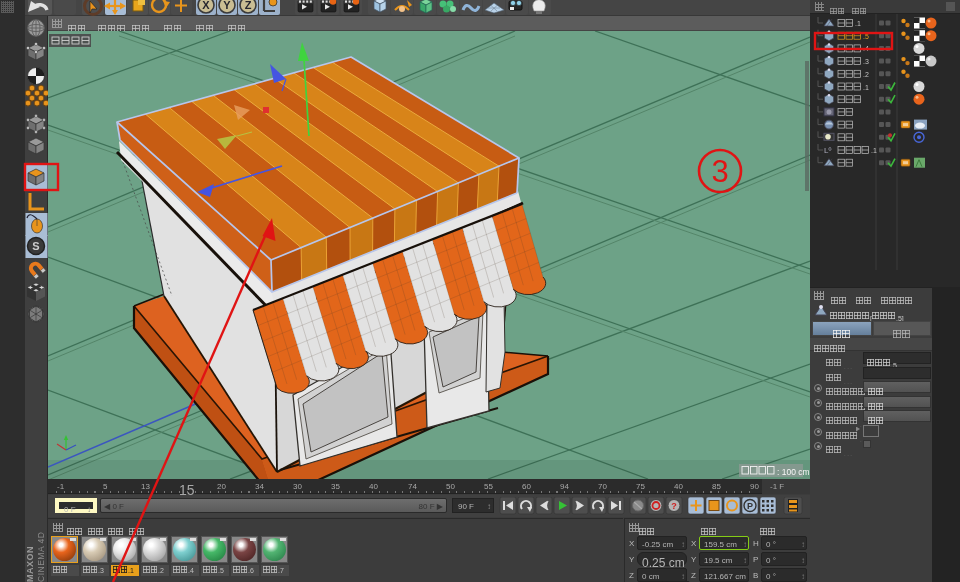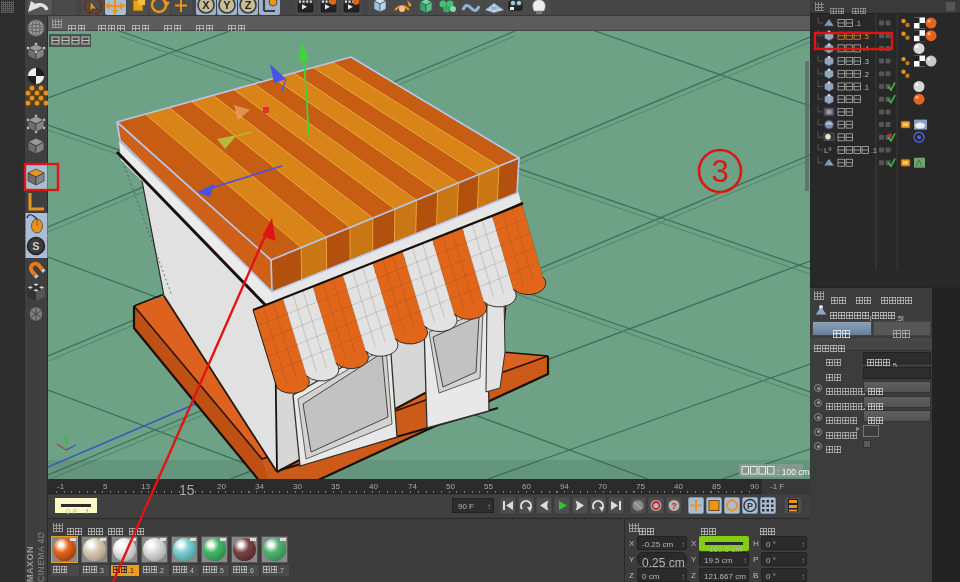--- a/index.html
+++ b/index.html
@@ -403,21 +403,25 @@
 <div class="t" style="left:474px;top:3px;color:#a8a8a8;font-size:8px">60</div>
 <div class="t" style="left:512px;top:3px;color:#a8a8a8;font-size:8px">94</div>
 <div class="t" style="left:550px;top:3px;color:#a8a8a8;font-size:8px">70</div>
 <div class="t" style="left:588px;top:3px;color:#a8a8a8;font-size:8px">75</div>
 <div class="t" style="left:626px;top:3px;color:#a8a8a8;font-size:8px">40</div>
 <div class="t" style="left:664px;top:3px;color:#a8a8a8;font-size:8px">85</div>
 <div class="t" style="left:702px;top:3px;color:#a8a8a8;font-size:8px">90</div>
 <div class="abs" style="left:714px;top:0;width:48px;height:15px;background:#383838;color:#a8a8a8;font-size:8px;padding:3px 0 0 8px">-1 F</div>
 <div class="abs" style="left:8px;top:12px;width:700px;height:2px;background:repeating-linear-gradient(90deg,#777 0 1px,transparent 1px 7.7px)"></div>
 <div class="abs" style="left:0;top:16px;width:762px;height:22px;background:#404040">
-<div class="abs" style="left:7px;top:3px;width:42px;height:15px;background:#2d2d2d;border:6px solid #fef9c3;color:#b5b5b5;font-size:8px;padding:3px 0 0 5px">0 F <span style="float:right;margin-right:2px;color:#888">↕</span></div>
+<div class="abs" style="left:7px;top:3px;width:42px;height:15px;background:#2d2d2d;border:4px solid #fef9c3;color:#b5b5b5;font-size:8px;padding:3px 0 0 5px">0 F <span style="float:right;margin-right:2px;color:#888">↕</span></div>
+<div class="abs" style="left:52px;top:3px;width:347px;height:15px;background:linear-gradient(#6e6e6e,#5a5a5a);border:1px solid #2a2a2a;border-radius:2px">
+          <span style="position:absolute;left:3px;top:3px;font-size:8px;color:#333">◀ 0 F</span>
+          <span style="position:absolute;right:3px;top:3px;font-size:8px;color:#333">80 F ▶</span>
+        </div>
 <div class="abs" style="left:404px;top:3px;width:42px;height:15px;background:#2d2d2d;border:1px solid #222;color:#b5b5b5;font-size:8px;padding:3px 0 0 5px">90 F <span style="float:right;margin-right:2px;color:#888">↕</span></div>
 <svg class="abs" style="left:450px;top:2px" width="312" height="18" viewBox="0 0 312 18">
 <rect x="2" y="0" width="16" height="17" rx="2" fill="#4e4e4e" stroke="#333" stroke-width="0.6"></rect>
           <rect x="5" y="4" width="2" height="9" fill="#ddd"></rect>
           <polygon points="15,4 8,8.5 15,13" fill="#ddd"></polygon>
           <rect x="20" y="0" width="16" height="17" rx="2" fill="#4e4e4e" stroke="#333" stroke-width="0.6"></rect>
           <path d="M24 12 A5 5 0 1 1 32 12" stroke="#ddd" stroke-width="2" fill="none"></path>
           <polygon points="34,10 29,10 32,15" fill="#ddd"></polygon>
           <rect x="38" y="0" width="16" height="17" rx="2" fill="#4e4e4e" stroke="#333" stroke-width="0.6"></rect>
           <polygon points="49,4 42,8.5 49,13" fill="#ddd"></polygon>
@@ -519,21 +523,21 @@
 <div class="abs" style="left:213px;top:46px;width:28px;height:11px;background:#4a4a4a;font-size:7px;color:#c0c0c0;padding-top:1.5px;padding-left:2px"><i class="zh" style="width:6.5px;height:6.5px;margin-right:1px;box-shadow:inset 0 0 0 0.7px #c0c0c0;background:linear-gradient(#c0c0c0,#c0c0c0) 0 3.0px/6.5px 0.8px no-repeat,linear-gradient(#c0c0c0,#c0c0c0) 3.0px 0/0.8px 6.5px no-repeat"></i><i class="zh" style="width:6.5px;height:6.5px;margin-right:1px;box-shadow:inset 0 0 0 0.7px #c0c0c0;background:linear-gradient(#c0c0c0,#c0c0c0) 0 3.0px/6.5px 0.8px no-repeat,linear-gradient(#c0c0c0,#c0c0c0) 3.0px 0/0.8px 6.5px no-repeat"></i><span style="font-size:7px">.7</span></div>
 </div>
 <div class="abs" style="left:576px;top:39px;width:186px;height:64px;background:#3c3c3c;border-top:1px solid #2a2a2a;border-left:1px solid #2a2a2a">
 <div class="abs" style="left:4px;top:4px;width:10px;height:9px;background:repeating-linear-gradient(0deg,#999 0 1px,transparent 1px 3px),repeating-linear-gradient(90deg,#999 0 1px,transparent 1px 3px)"></div>
 <div class="abs" style="left:14px;top:4px"><i class="zh" style="width:7px;height:7px;margin-right:1px;box-shadow:inset 0 0 0 0.7px #c0c0c0;background:linear-gradient(#c0c0c0,#c0c0c0) 0 3px/7px 0.8px no-repeat,linear-gradient(#c0c0c0,#c0c0c0) 3px 0/0.8px 7px no-repeat"></i><i class="zh" style="width:7px;height:7px;margin-right:1px;box-shadow:inset 0 0 0 0.7px #c0c0c0;background:linear-gradient(#c0c0c0,#c0c0c0) 0 3px/7px 0.8px no-repeat,linear-gradient(#c0c0c0,#c0c0c0) 3px 0/0.8px 7px no-repeat"></i></div>
 <div class="abs" style="left:76px;top:4px"><i class="zh" style="width:7px;height:7px;margin-right:1px;box-shadow:inset 0 0 0 0.7px #c0c0c0;background:linear-gradient(#c0c0c0,#c0c0c0) 0 3px/7px 0.8px no-repeat,linear-gradient(#c0c0c0,#c0c0c0) 3px 0/0.8px 7px no-repeat"></i><i class="zh" style="width:7px;height:7px;margin-right:1px;box-shadow:inset 0 0 0 0.7px #c0c0c0;background:linear-gradient(#c0c0c0,#c0c0c0) 0 3px/7px 0.8px no-repeat,linear-gradient(#c0c0c0,#c0c0c0) 3px 0/0.8px 7px no-repeat"></i></div>
 <div class="abs" style="left:135px;top:4px"><i class="zh" style="width:7px;height:7px;margin-right:1px;box-shadow:inset 0 0 0 0.7px #c0c0c0;background:linear-gradient(#c0c0c0,#c0c0c0) 0 3px/7px 0.8px no-repeat,linear-gradient(#c0c0c0,#c0c0c0) 3px 0/0.8px 7px no-repeat"></i><i class="zh" style="width:7px;height:7px;margin-right:1px;box-shadow:inset 0 0 0 0.7px #c0c0c0;background:linear-gradient(#c0c0c0,#c0c0c0) 0 3px/7px 0.8px no-repeat,linear-gradient(#c0c0c0,#c0c0c0) 3px 0/0.8px 7px no-repeat"></i></div>
 <div class="t" style="left:4px;top:20px;color:#bbb">X</div>
 <div class="abs" style="left:12px;top:17px;width:50px;height:14px;background:#2b2b2b;border:1px solid #222;border-radius:2px;color:#b5b5b5;font-size:8px;padding:2.5px 0 0 4px">-0.25 cm<span style="float:right;margin-right:1px;color:#777">↕</span></div>
 <div class="t" style="left:66px;top:20px;color:#bbb">X</div>
-<div class="abs" style="left:74px;top:17px;width:50px;height:14px;background:#2b2b2b;border:6px solid #84cc16;border-radius:2px;color:#b5b5b5;font-size:8px;padding:2.5px 0 0 4px">159.5 cm<span style="float:right;margin-right:1px;color:#777">↕</span></div>
+<div class="abs" style="left:74px;top:17px;width:50px;height:14px;background:#2b2b2b;border:1px solid #84cc16;border-radius:2px;color:#b5b5b5;font-size:8px;padding:2.5px 0 0 4px">159.5 cm<span style="float:right;margin-right:1px;color:#777">↕</span></div>
 <div class="t" style="left:128px;top:20px;color:#bbb">H</div>
 <div class="abs" style="left:136px;top:17px;width:46px;height:14px;background:#2b2b2b;border:1px solid #222;border-radius:2px;color:#b5b5b5;font-size:8px;padding:2.5px 0 0 4px">0 °<span style="float:right;margin-right:1px;color:#777">↕</span></div>
 <div class="t" style="left:4px;top:36px;color:#bbb">Y</div>
 <div class="abs" style="left:12px;top:33px;width:50px;height:14px;background:#2b2b2b;border:1px solid #222;border-radius:6px;color:#b5b5b5;font-size:12px;padding:2.5px 0 0 4px">0.25 cm<span style="float:right;margin-right:1px;color:#777">↕</span></div>
 <div class="t" style="left:66px;top:36px;color:#bbb">Y</div>
 <div class="abs" style="left:74px;top:33px;width:50px;height:14px;background:#2b2b2b;border:1px solid #222;border-radius:2px;color:#b5b5b5;font-size:8px;padding:2.5px 0 0 4px">19.5 cm<span style="float:right;margin-right:1px;color:#777">↕</span></div>
 <div class="t" style="left:128px;top:36px;color:#bbb">P</div>
 <div class="abs" style="left:136px;top:33px;width:46px;height:14px;background:#2b2b2b;border:1px solid #222;border-radius:2px;color:#b5b5b5;font-size:8px;padding:2.5px 0 0 4px">0 °<span style="float:right;margin-right:1px;color:#777">↕</span></div>
 <div class="t" style="left:4px;top:52px;color:#bbb">Z</div>
 <div class="abs" style="left:12px;top:49px;width:50px;height:14px;background:#2b2b2b;border:1px solid #222;border-radius:2px;color:#b5b5b5;font-size:8px;padding:2.5px 0 0 4px">0 cm<span style="float:right;margin-right:1px;color:#777">↕</span></div>

